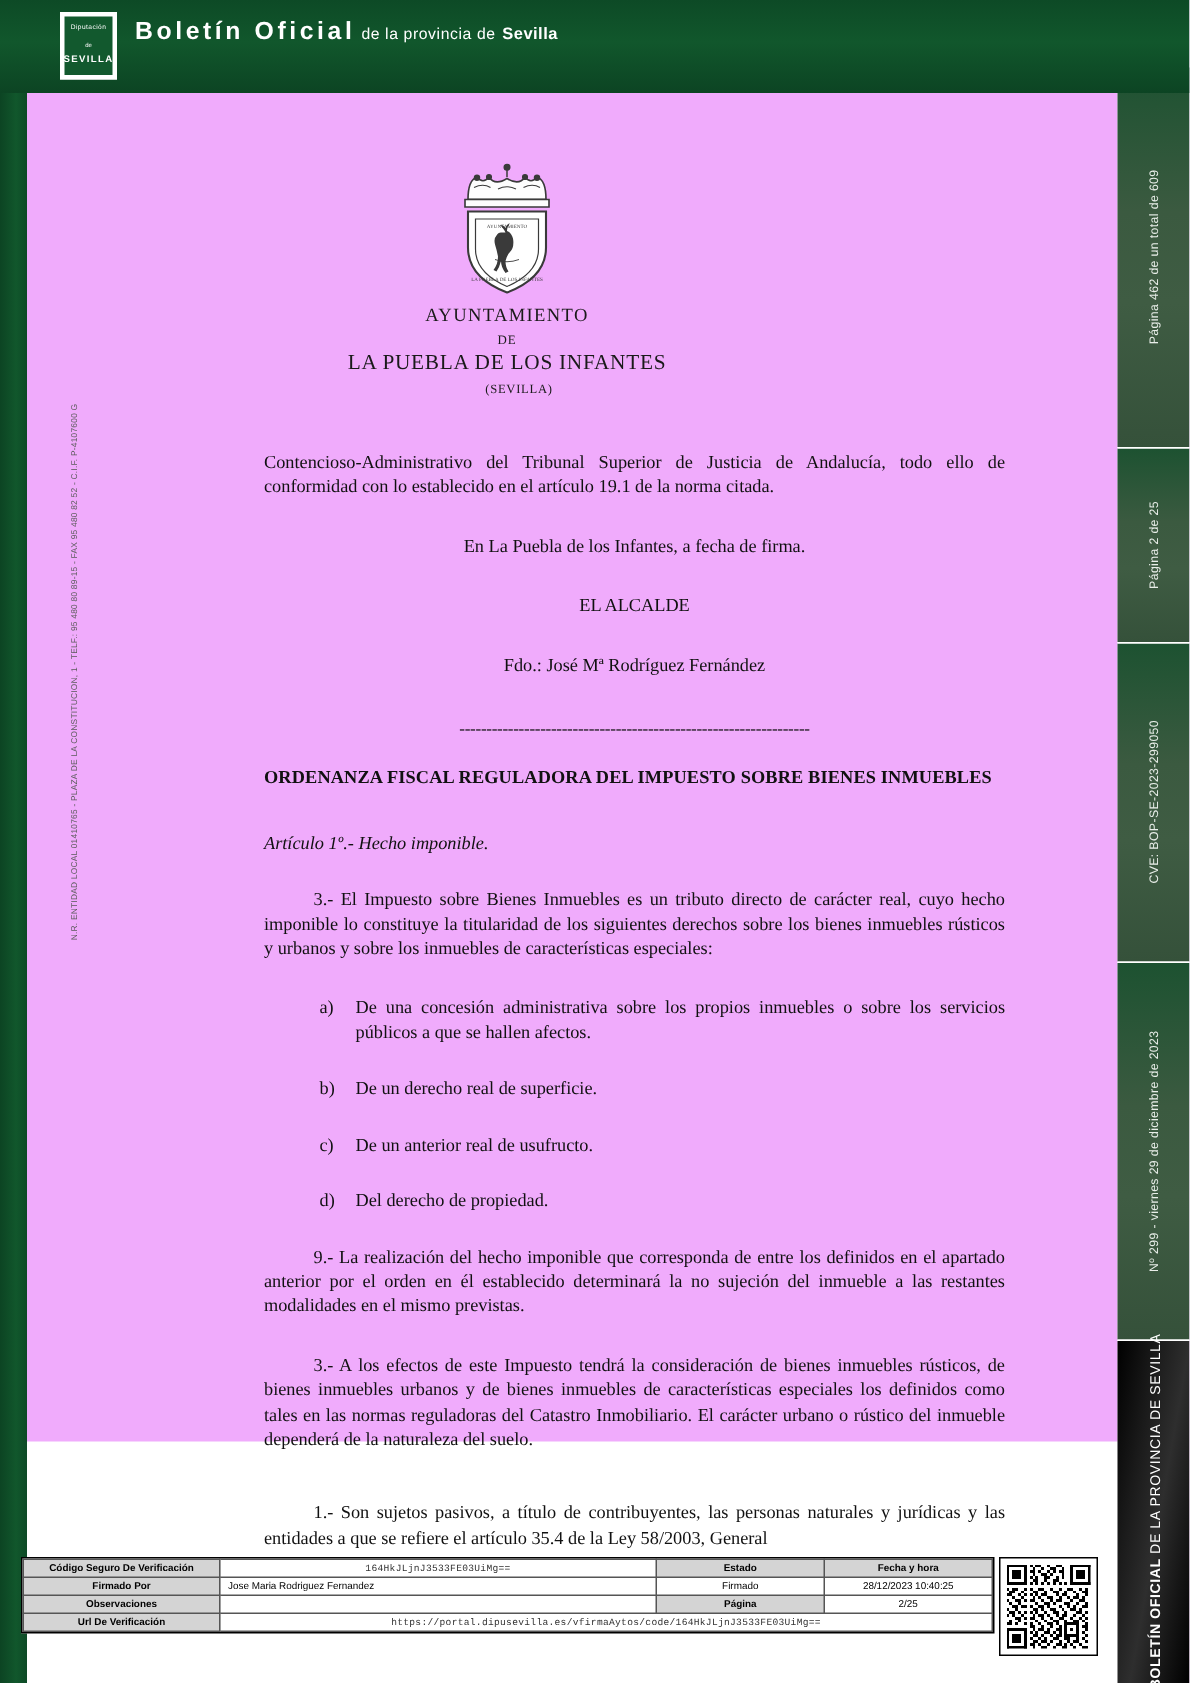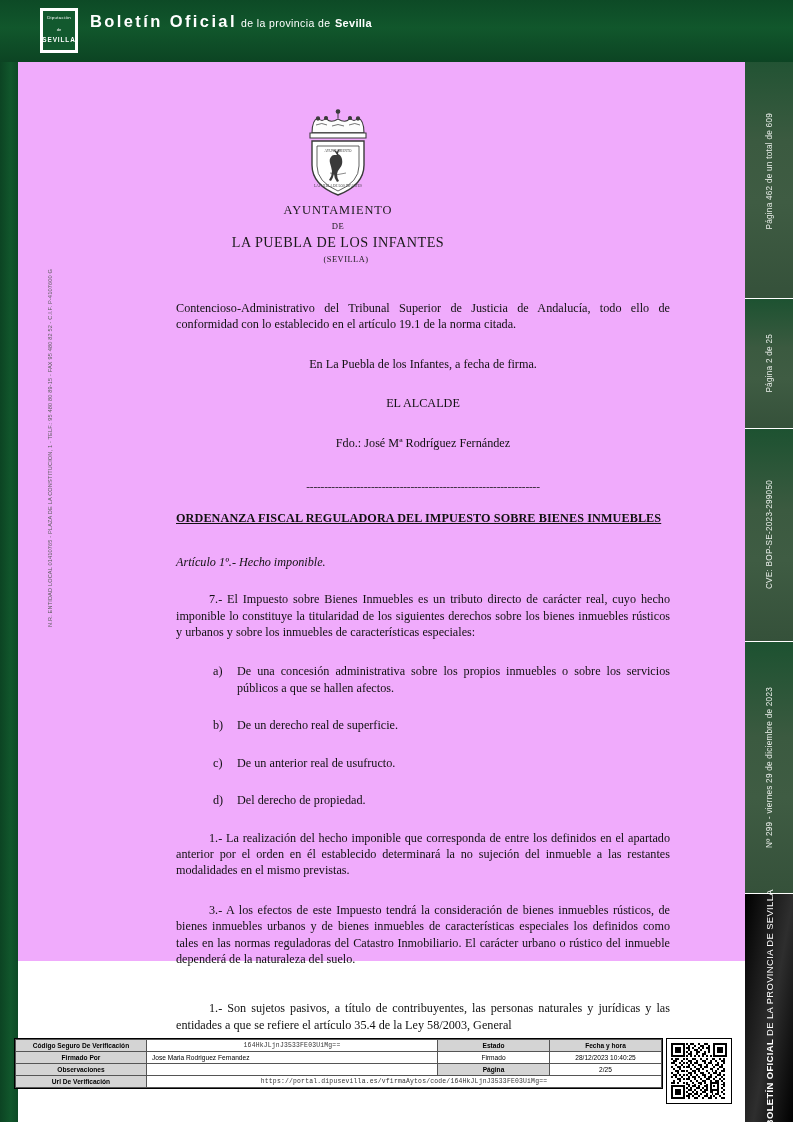--- a/index.html
+++ b/index.html
@@ -171,21 +171,20 @@
   .p { margin: 0 0 13px 0; text-align: justify; }
   .center { text-align: center; margin: 0 0 13px 0; }
   .sp-big { height: 10px; }
   .indent { text-indent: 33px; }
   .dashline {
     text-align: center; margin: 4px 0 16px 0;
     font-size: 11.4px; letter-spacing: -0.2px; color: #111;
   }
   .title-bold {
     font-weight: bold;
-    text-decoration: underline;
     text-align: justify;
     margin: 0 0 17px 0;
     letter-spacing: .1px;
   }
   .art {
     font-style: italic;
     margin: 0 0 11px 0;
   }
   .lst {
     display: flex;
@@ -345,21 +344,21 @@
       <div class="dashline">-----------------------------------------------------------------</div>
 
       <p class="title-bold">ORDENANZA FISCAL REGULADORA DEL IMPUESTO SOBRE BIENES INMUEBLES </p>
 
       <div class="sp-big"></div>
 
       <p class="art">Artículo 1º.-  Hecho imponible.</p>
 
       <div class="sp-big"></div>
 
-      <p class="p indent">7.-  El Impuesto sobre Bienes Inmuebles es un tributo directo de carácter real, cuyo hecho imponible lo constituye la titularidad de los siguientes derechos sobre los bienes inmuebles rústicos y urbanos y sobre los inmuebles de características especiales:</p>
+      <p class="p indent">3.-  El Impuesto sobre Bienes Inmuebles es un tributo directo de carácter real, cuyo hecho imponible lo constituye la titularidad de los siguientes derechos sobre los bienes inmuebles rústicos y urbanos y sobre los inmuebles de características especiales:</p>
 
       <div class="sp-big"></div>
 
       <div class="lst">
         <span class="mark">a)</span>
         <span class="txt">De una concesión administrativa sobre los propios inmuebles o sobre los servicios públicos a que se hallen afectos.</span>
       </div>
       <div class="sp-big"></div>
       <div class="lst">
         <span class="mark">b)</span>
@@ -371,21 +370,21 @@
         <span class="txt">De un anterior real de usufructo.</span>
       </div>
       <div class="sp-big"></div>
       <div class="lst">
         <span class="mark">d)</span>
         <span class="txt">Del derecho de propiedad.</span>
       </div>
 
       <div class="sp-big"></div>
 
-      <p class="p indent">1.-   La realización del hecho imponible que corresponda de entre los definidos en el apartado anterior por el orden en él establecido determinará la no sujeción del inmueble a las restantes modalidades en el mismo previstas.</p>
+      <p class="p indent">9.-   La realización del hecho imponible que corresponda de entre los definidos en el apartado anterior por el orden en él establecido determinará la no sujeción del inmueble a las restantes modalidades en el mismo previstas.</p>
 
       <div class="sp-big"></div>
 
       <p class="p indent">3.-  A los efectos de este Impuesto tendrá la consideración de bienes inmuebles rústicos, de bienes inmuebles urbanos y de bienes inmuebles de características especiales los definidos como tales en las normas reguladoras del Catastro Inmobiliario. El carácter urbano o rústico del inmueble dependerá de la naturaleza del suelo.</p>
 
       <div class="sp-big"></div>
 
 
       <div class="sp-big"></div>
 

